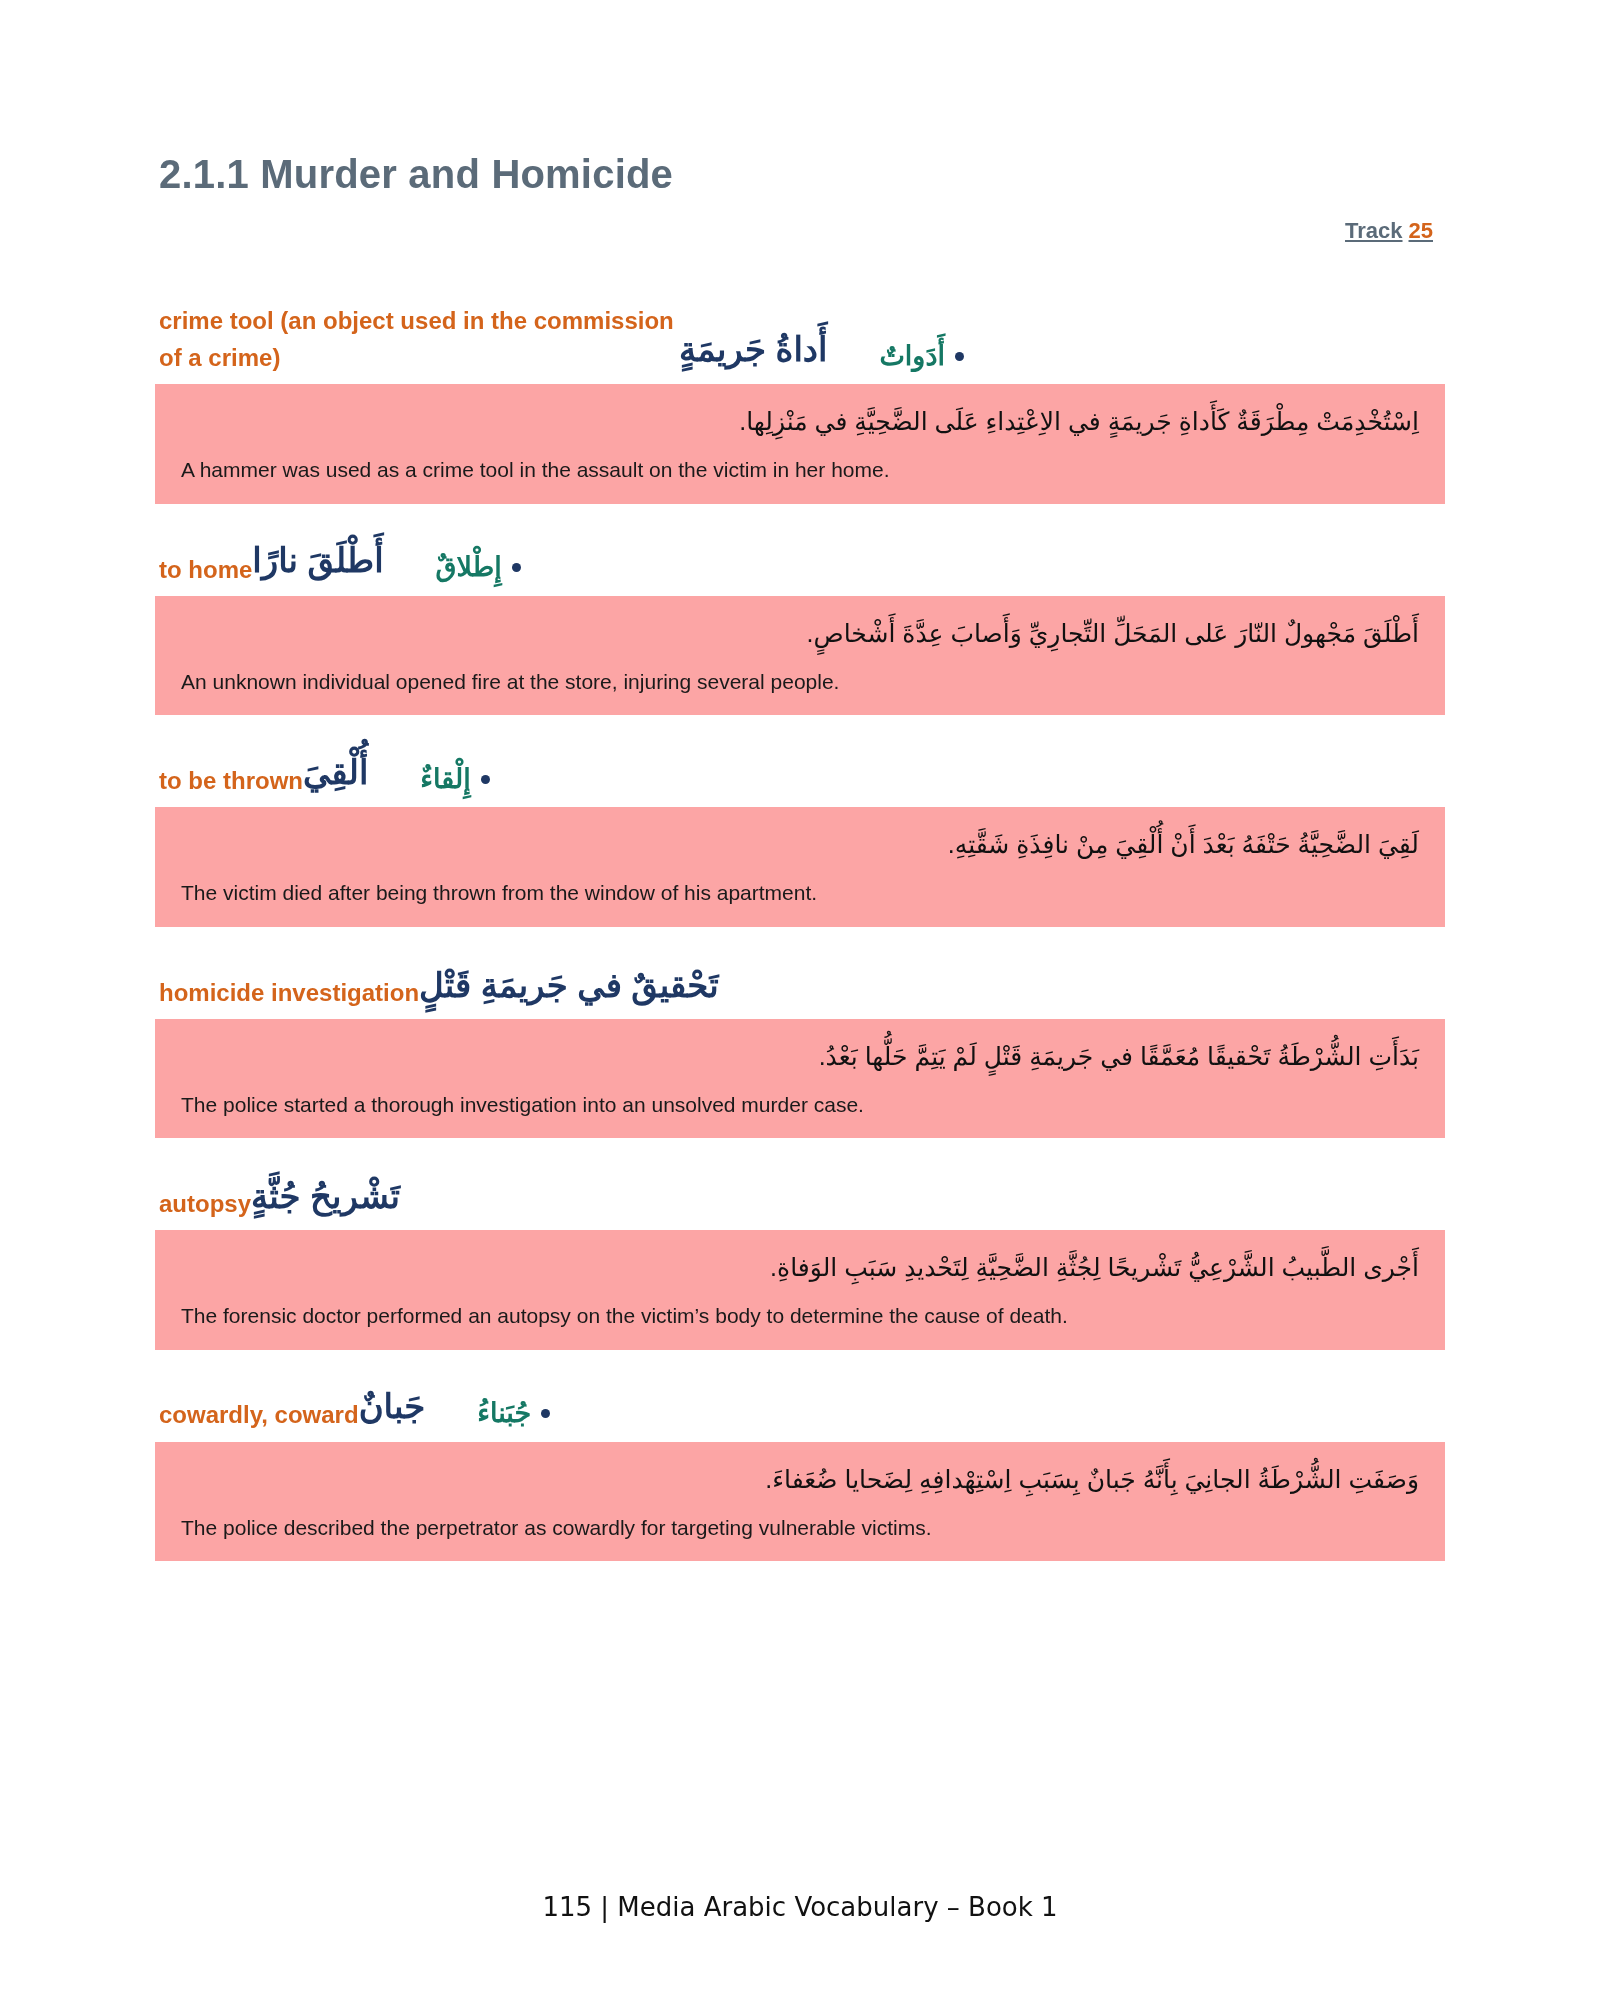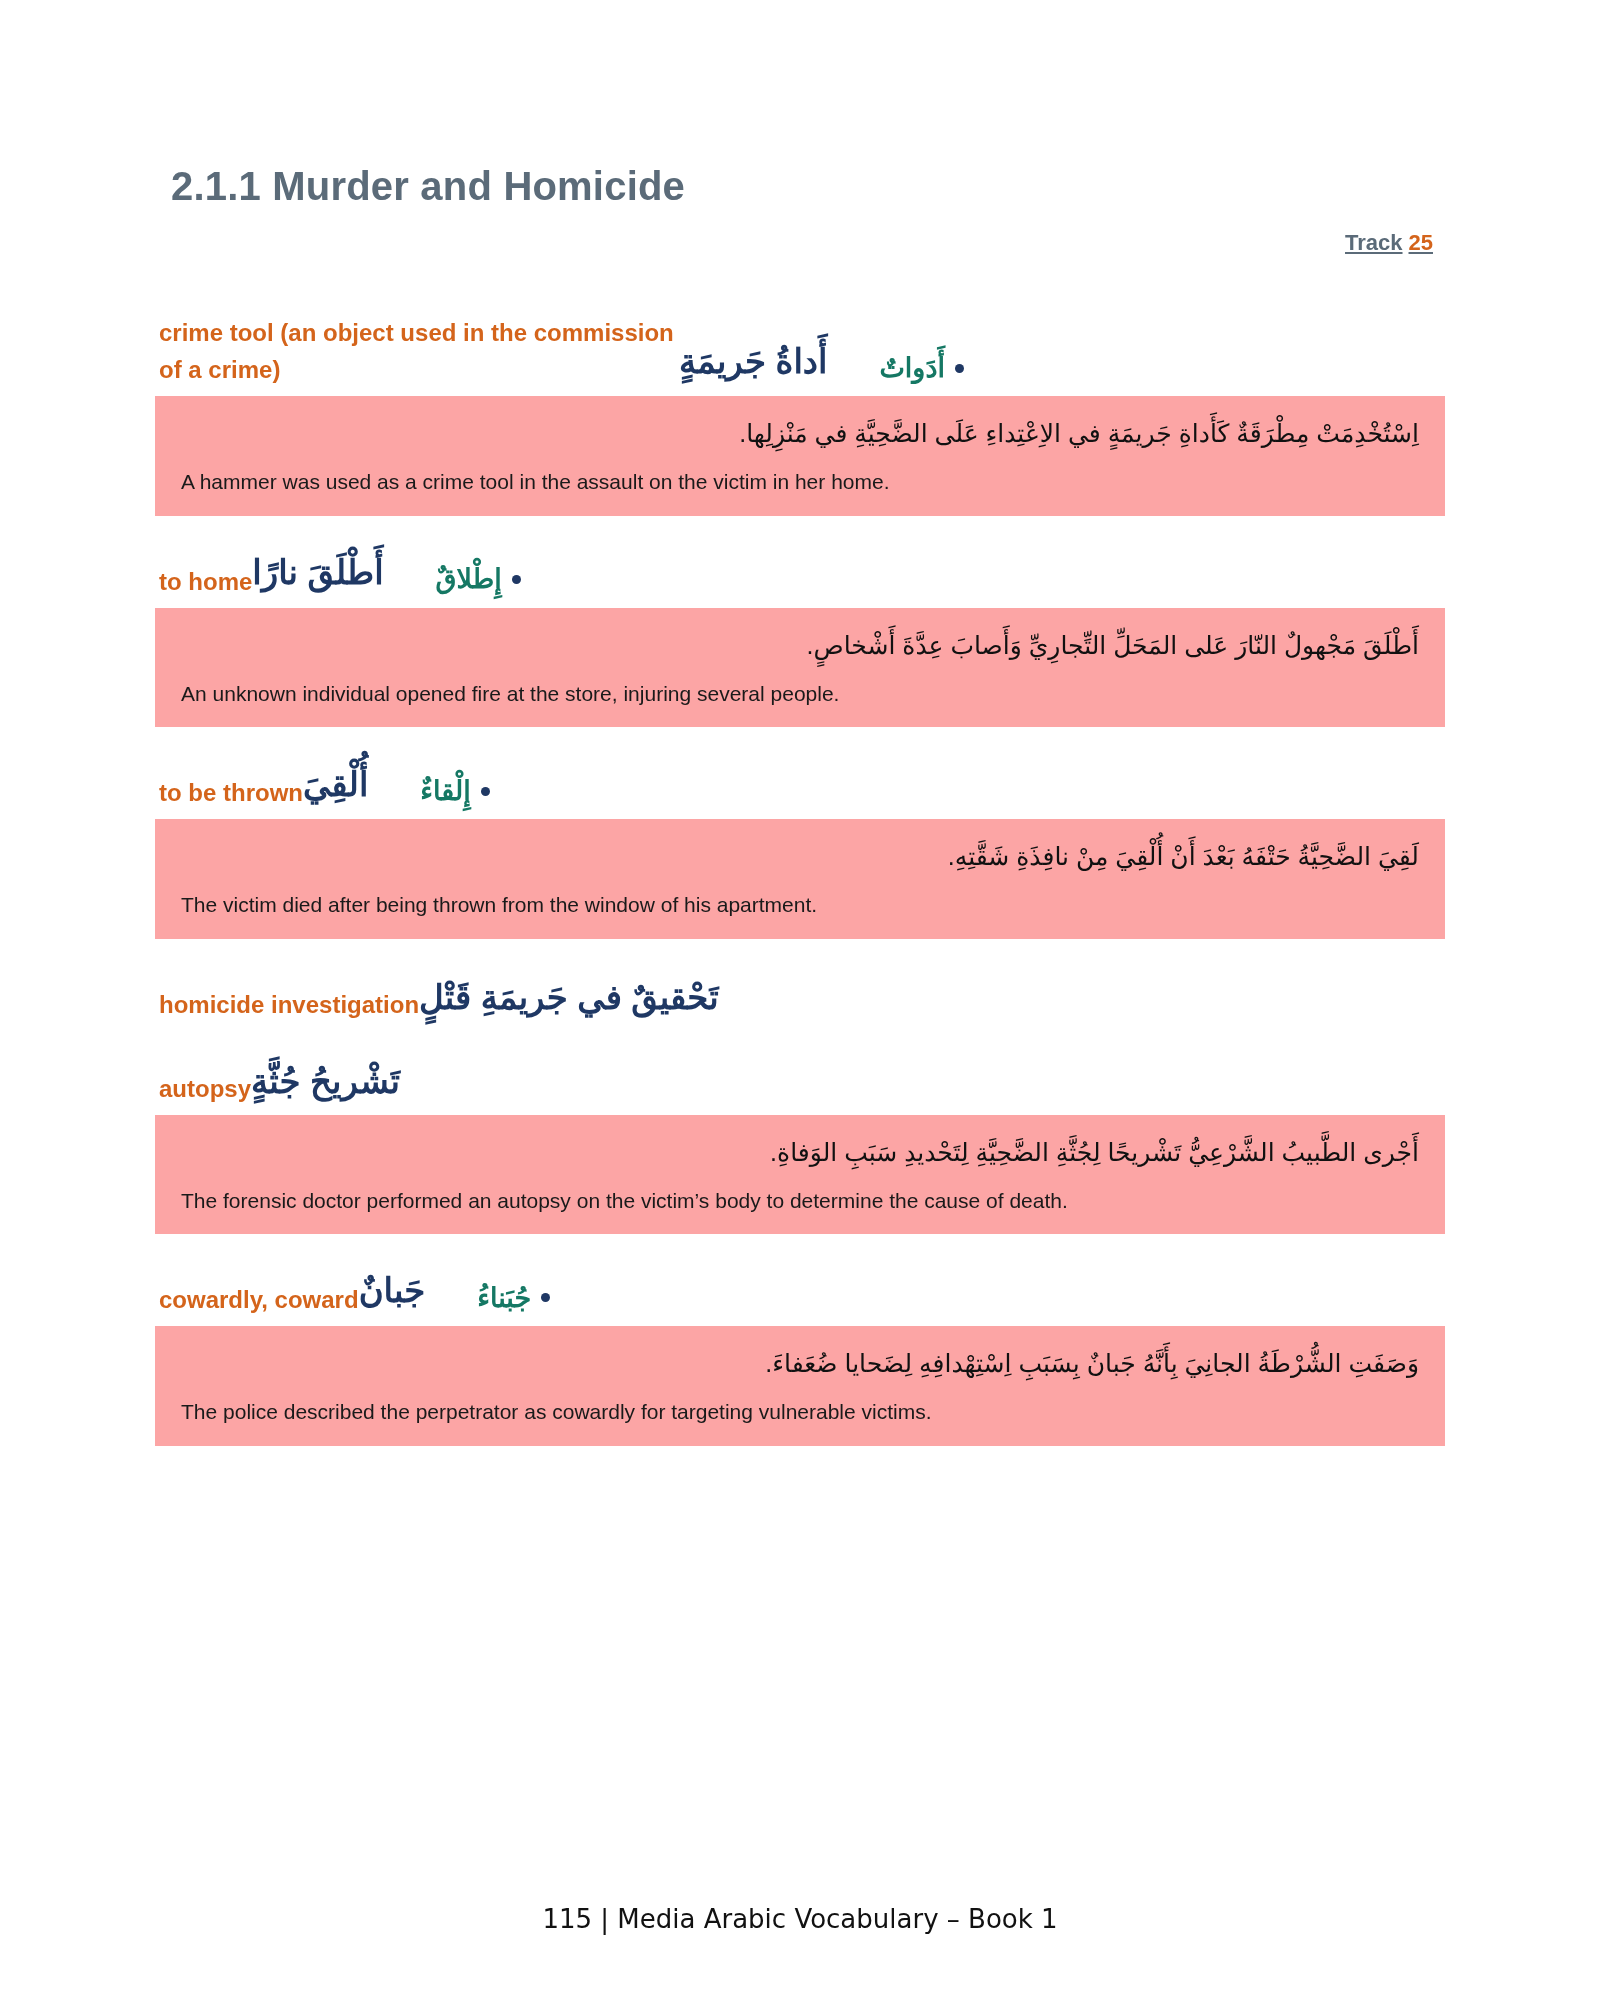--- a/index.html
+++ b/index.html
@@ -18,21 +18,21 @@
   .page {
     width: 1600px;
     height: 2000px;
     box-sizing: border-box;
     padding: 0 155px;
     position: relative;
   }
 
   
   .section-title {
-    margin: 16px;
+    margin: 4px;
     padding-top: 148px;
     font-size: 40px;
     font-weight: bold;
     color: #5b6b79;
     letter-spacing: 0.2px;
     line-height: 1.1;
   }
   .track-line {
     text-align: right;
     margin-top: 22px;
@@ -204,20 +204,24 @@
           <div class="en-sentence">The victim died after being thrown from the window of his apartment.</div>
         </div>
       </div>
       <div class="entry">
         <div class="entry-head">
           <div class="en-term">homicide investigation</div>
           <div class="ar-head-right">
             <span class="ar-term">تَحْقيقٌ في جَريمَةِ قَتْلٍ</span>
           </div>
         </div>
+        <div class="example-box">
+          <div class="ar-sentence">بَدَأَتِ الشُّرْطَةُ تَحْقيقًا مُعَمَّقًا في جَريمَةِ قَتْلٍ لَمْ يَتِمَّ حَلُّها بَعْدُ.</div>
+          <div class="en-sentence">The police started a thorough investigation into an unsolved murder case.</div>
+        </div>
       </div>
       <div class="entry">
         <div class="entry-head">
           <div class="en-term">autopsy</div>
           <div class="ar-head-right">
             <span class="ar-term">تَشْريحُ جُثَّةٍ</span>
           </div>
         </div>
         <div class="example-box">
           <div class="ar-sentence">أَجْرى الطَّبيبُ الشَّرْعِيُّ تَشْريحًا لِجُثَّةِ الضَّحِيَّةِ لِتَحْديدِ سَبَبِ الوَفاةِ.</div>

